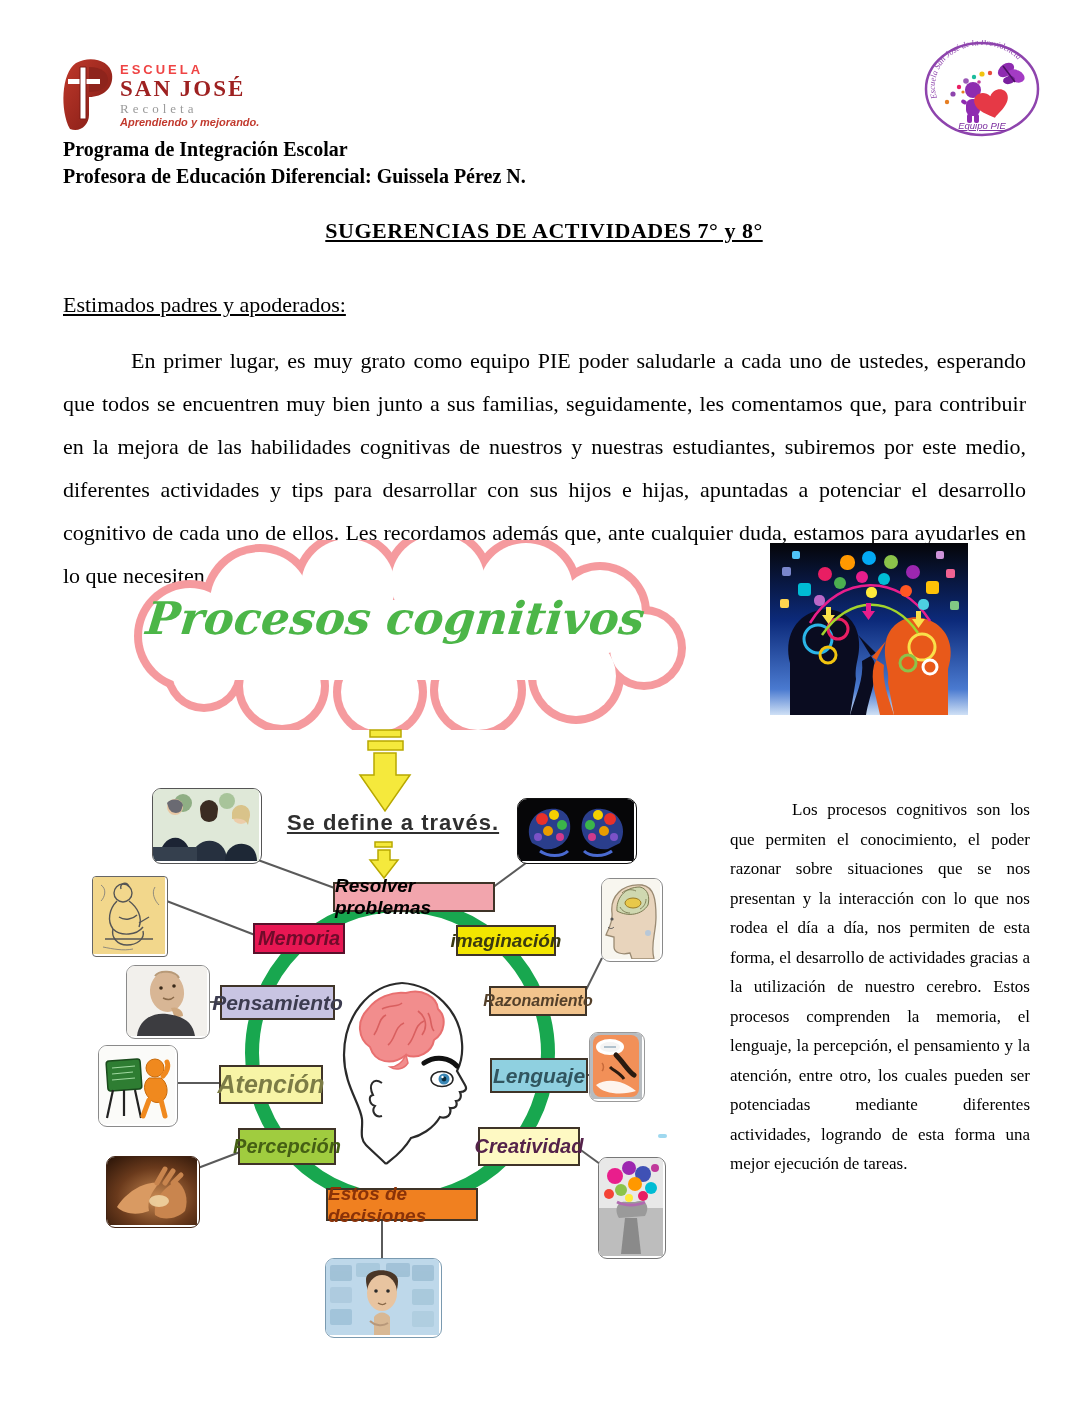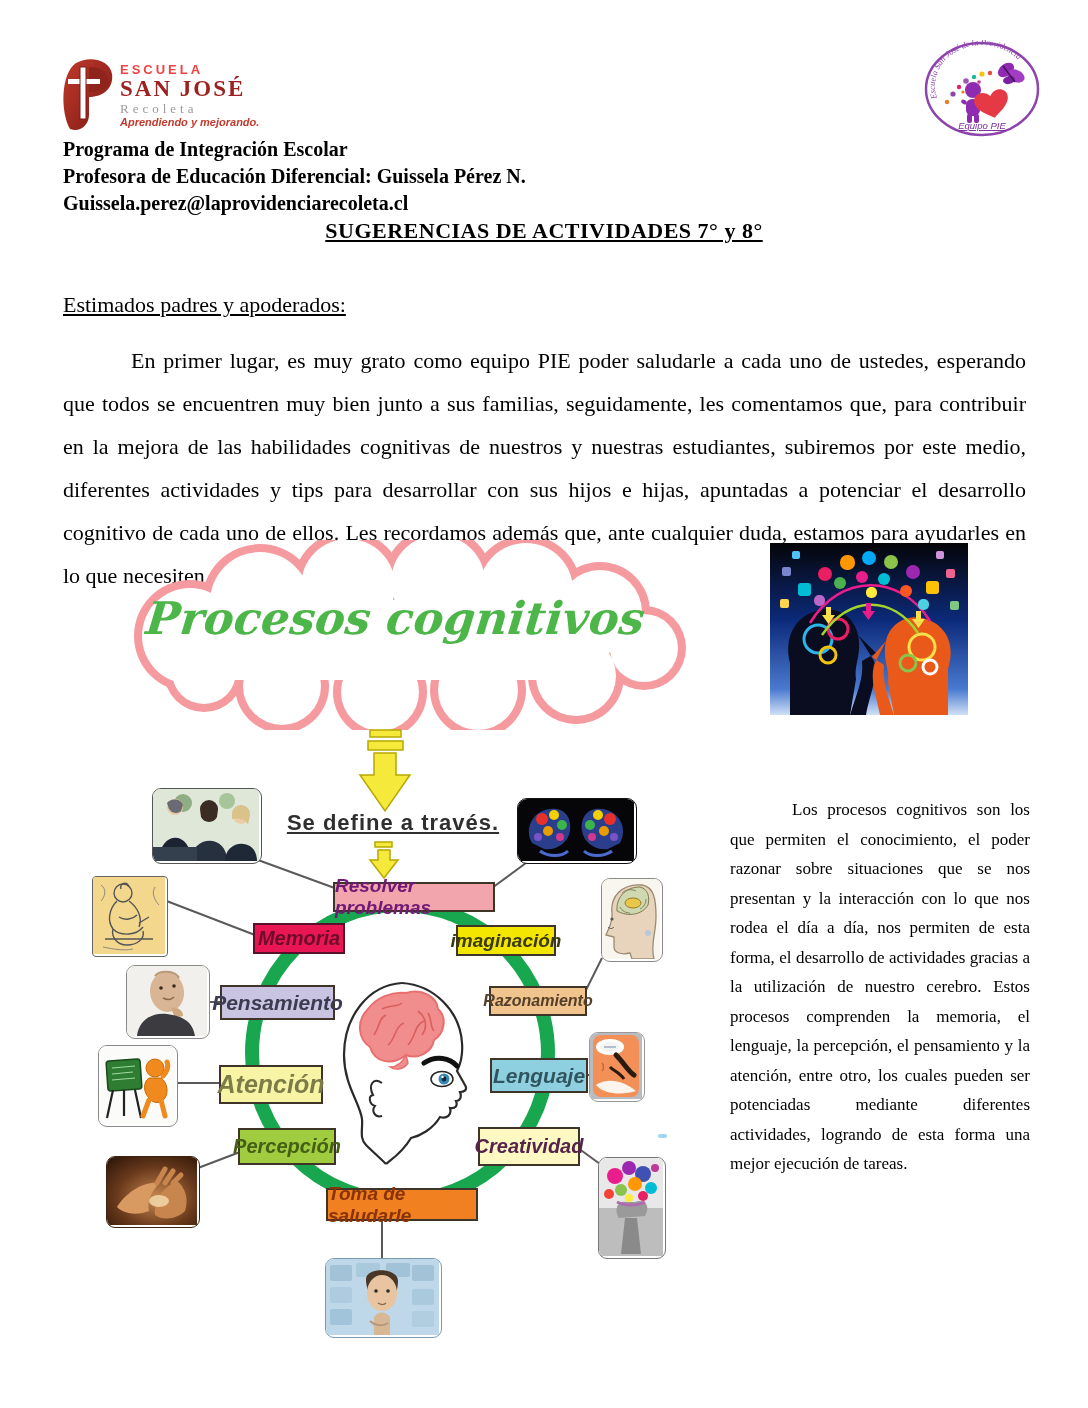--- a/index.html
+++ b/index.html
@@ -29,21 +29,21 @@
   .cloud-label{position:absolute;left:0;top:52px;width:100%;text-align:center;
                font-style:italic;font-weight:bold;font-size:45px;color:#4cb648;
                font-family:"DejaVu Serif",serif;transform:skewX(-6deg);}
 
   .heads-img{left:770px;top:543px;width:198px;height:172px;}
 
   
   .diagram{left:78px;top:722px;width:614px;height:625px;}
   .d-label{position:absolute;border:2px solid #3f3428;display:flex;align-items:center;justify-content:center;
            font-family:"Liberation Sans",sans-serif;font-style:italic;font-weight:bold;box-sizing:border-box;}
-  .lb-resolver{left:255px;top:160px;width:162px;height:30px;background:#f2a5ad;color:#701a75;font-size:19px;}
+  .lb-resolver{left:255px;top:160px;width:162px;height:30px;background:#f2a5ad;color:#000000;font-size:19px;}
   .lb-memoria{left:175px;top:201px;width:92px;height:31px;background:#e81753;color:#6e0b2a;font-size:20px;border-color:#58112b;}
   .lb-imaginacion{left:378px;top:203px;width:100px;height:31px;background:#f3e600;color:#3a3a10;font-size:19px;}
   .lb-pensamiento{left:142px;top:263px;width:115px;height:35px;background:#c8c4e2;color:#3c3c50;font-size:21px;}
   .lb-razonamiento{left:411px;top:264px;width:98px;height:30px;background:#f2c48d;color:#54402a;font-size:16px;}
   .lb-atencion{left:141px;top:343px;width:104px;height:39px;background:#f7f4a6;color:#7c7c46;font-size:25px;}
   .lb-lenguaje{left:412px;top:336px;width:98px;height:35px;background:#8fd0e0;color:#31555f;font-size:21px;}
   .lb-percepcion{left:160px;top:406px;width:98px;height:37px;background:#a0cc3f;color:#456014;font-size:20px;}
   .lb-creatividad{left:400px;top:405px;width:102px;height:39px;background:#fef9c3;color:#54224a;font-size:20px;}
   .lb-toma{left:248px;top:466px;width:152px;height:33px;background:#f08020;color:#8a3208;font-size:19px;}
 
@@ -131,21 +131,20 @@
         <rect x="38" y="60" width="6" height="4" rx="2" fill="#8e2bb0" transform="rotate(30 41 62)"></rect>
       </g>
       <path fill="#e63946" d="M69,56 C64,48 52,50 52,59 C52,68 64,74 69,78 C74,74 86,68 86,59 C86,50 74,48 69,56 Z" transform="rotate(-12 69 64)"></path>
       <text x="59" y="89" text-anchor="middle" font-size="9.5" fill="#7a2b9e" font-style="italic" font-family="Liberation Sans, sans-serif" text-decoration="underline">Equipo PIE</text>
     </svg>
   </div>
 
   <div class="abs hdr-lines">
     <div>Programa de Integración Escolar</div>
     <div>Profesora de Educación Diferencial: Guissela Pérez N.</div>
-    <div>Guissela.perez@laprovidenciarecoleta.cl</div>
   </div>
 
   <div class="abs doc-title">SUGERENCIAS DE ACTIVIDADES 7° y 8°</div>
   <div class="abs greeting">Estimados padres y apoderados:</div>
   <div class="abs intro">En primer lugar, es muy grato como equipo PIE poder saludarle a cada uno de ustedes, esperando que todos se encuentren muy bien junto a sus familias, seguidamente, les comentamos que, para contribuir en la mejora de las habilidades cognitivas de nuestros y nuestras estudiantes, subiremos por este medio, diferentes actividades y  tips para desarrollar con sus hijos e hijas, apuntadas a potenciar el desarrollo cognitivo de cada uno de ellos.  Les recordamos además que, ante cualquier duda, estamos para ayudarles en lo que necesiten.</div>
 
   <div class="abs cloud-wrap">
     <svg width="595" height="190" viewBox="0 0 595 190">
       <g stroke="none">
         <g fill="#f59a9e">
@@ -294,21 +293,21 @@
 
     <div class="d-label lb-resolver">Resolver problemas</div>
     <div class="d-label lb-memoria">Memoria</div>
     <div class="d-label lb-imaginacion">imaginación</div>
     <div class="d-label lb-pensamiento">Pensamiento</div>
     <div class="d-label lb-razonamiento">Razonamiento</div>
     <div class="d-label lb-atencion">Atención</div>
     <div class="d-label lb-lenguaje">Lenguaje</div>
     <div class="d-label lb-percepcion">Percepción</div>
     <div class="d-label lb-creatividad">Creatividad</div>
-    <div class="d-label lb-toma">Toma de saludarle</div>
+    <div class="d-label lb-toma">Estos de decisiones</div>
 
     <div class="photo ph-business">
       <svg width="106" height="72" viewBox="0 0 106 72">
         <rect width="106" height="72" fill="#dfe8d8"></rect>
         <circle cx="30" cy="14" r="9" fill="#8fae84"></circle>
           <circle cx="74" cy="12" r="8" fill="#a8c49a"></circle>
         <circle cx="22" cy="18" r="8" fill="#e8c8a4"></circle>
           <path d="M6,72 C6,42 38,40 38,72 Z" fill="#1c2434"></path>
         <path d="M14,14 a9,8 0 0 1 16,2 l-2,6 a8,8 0 0 1 -12,-2 Z" fill="#6a6a72"></path>
         <circle cx="56" cy="22" r="9" fill="#ecc8a2"></circle>

